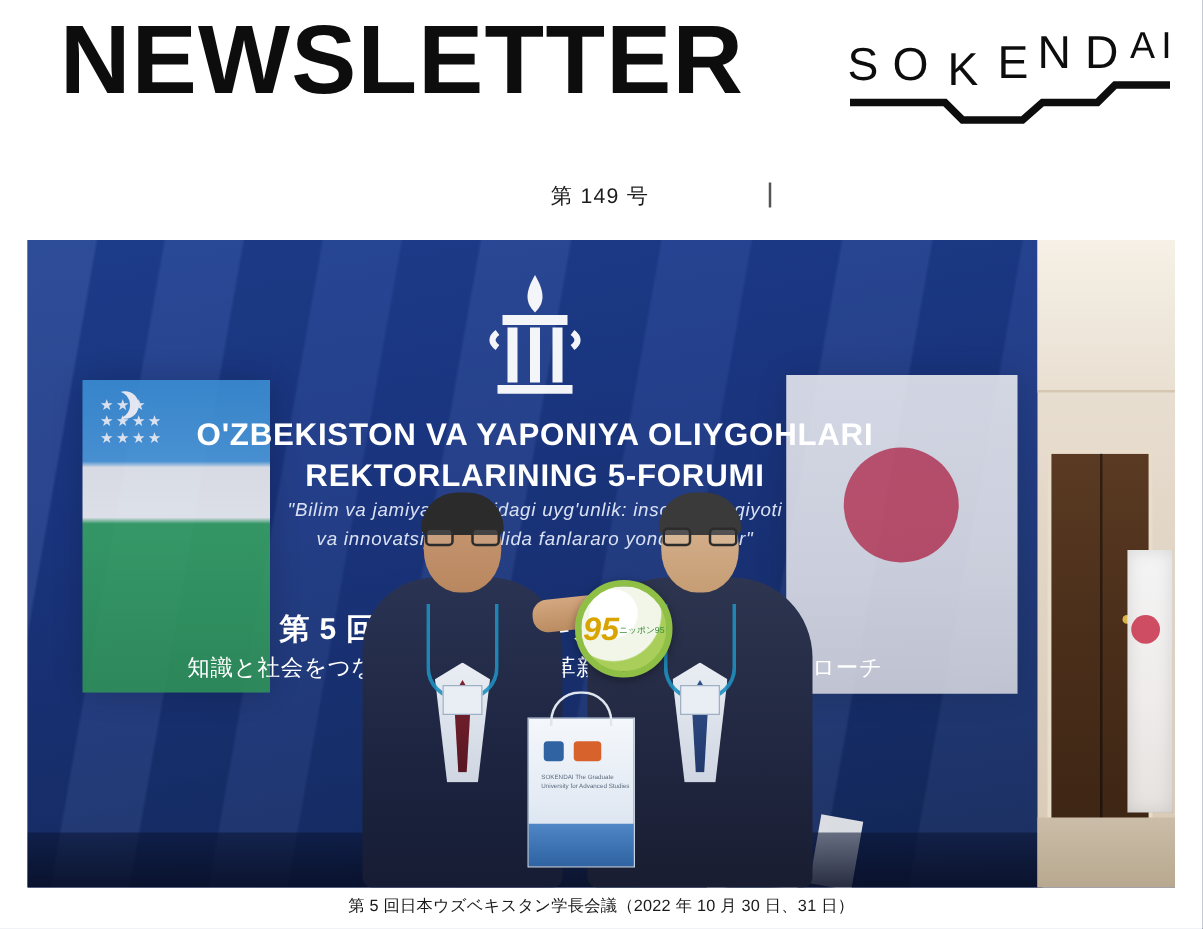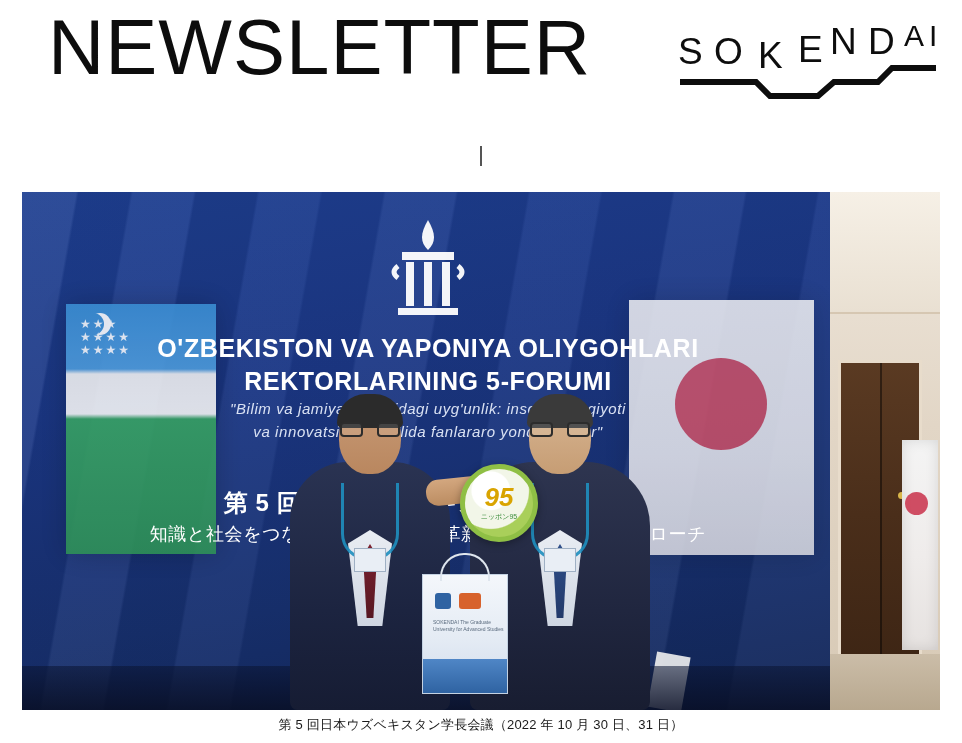--- a/index.html
+++ b/index.html
@@ -21,21 +21,21 @@
     position: relative;
     height: 118px;
     display: flex;
     align-items: flex-start;
   }
   .masthead-title {
     position: absolute;
     left: 48px;
     top: 8px;
     font-size: 78px;
-    font-weight: 400;
+    font-weight: 700;
     letter-spacing: 1px;
     line-height: 1;
     color: #0d0d0d;
     white-space: nowrap;
   }
   .logo {
     position: absolute;
     right: 22px;
     top: 24px;
     width: 262px;
@@ -402,21 +402,21 @@
     left: 438px;
     bottom: 168px;
     width: 78px;
     height: 78px;
     border-radius: 50%;
     background: radial-gradient(circle at 38% 32%, #ffffff 0 30%, #f2f6e8 32% 60%, #a9cf5a 62% 100%);
     border: 5px solid #8fbf45;
     box-sizing: border-box;
     box-shadow: 0 2px 8px rgba(0,0,0,.35);
     display: flex;
-    flex-direction: column;
+    flex-direction: row;
     align-items: center;
     justify-content: center;
   }
   .plaque .n {
     font-size: 26px;
     font-weight: 700;
     color: #d9a400;
     line-height: 1;
     font-style: italic;
   }
@@ -522,20 +522,21 @@
       <text x="152" y="30" font-family="Liberation Sans, sans-serif" font-size="37" font-weight="400" fill="#0d0d0d">N</text>
       <text x="190" y="30" font-family="Liberation Sans, sans-serif" font-size="37" font-weight="400" fill="#0d0d0d">D</text>
       <text x="226" y="22" font-family="Liberation Sans, sans-serif" font-size="30" font-weight="400" fill="#0d0d0d">A</text>
       <text x="251" y="22" font-family="Liberation Sans, sans-serif" font-size="30" font-weight="400" fill="#0d0d0d">I</text>
       <path d="M2 58 L78 58 L92 72 L140 72 L156 58 L200 58 L214 44 L258 44" fill="none" stroke="#0d0d0d" stroke-width="6" stroke-linecap="butt" stroke-linejoin="miter"></path>
     </svg>
   </div>
 </div>
 
 <div class="issue-bar">
+  <div class="issue-item issue-number">第 149 号</div>
   <div class="issue-sep"></div>
   <div class="issue-sep"></div>
 </div>
 
 <div class="photo-wrap">
   <div class="photo">
 
     <div class="backdrop">
 
       <div class="backdrop-emblem">

